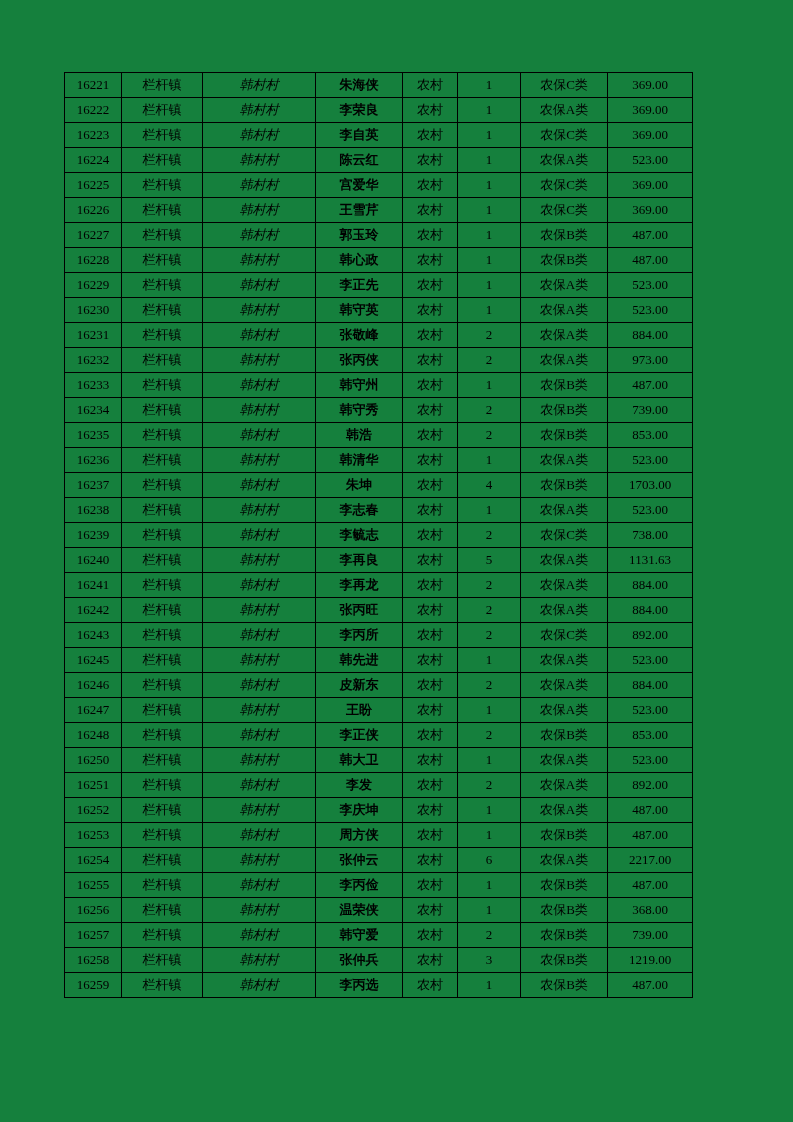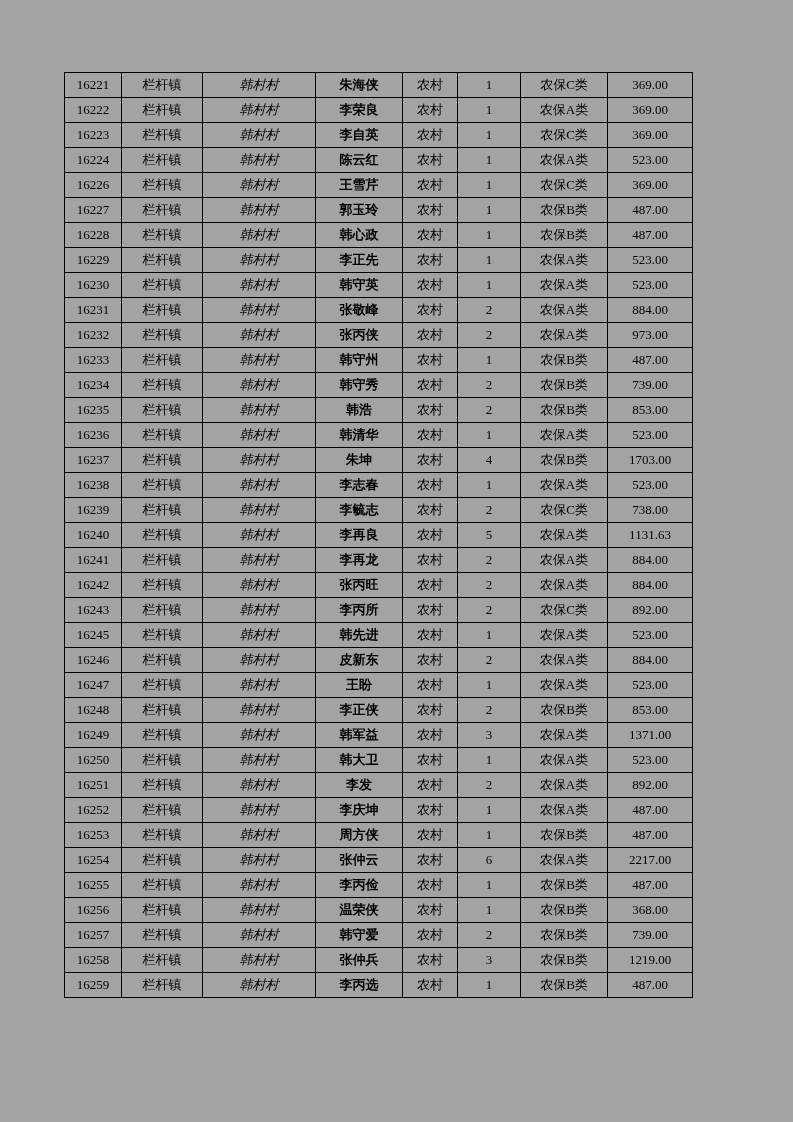--- a/index.html
+++ b/index.html
@@ -7,21 +7,21 @@
     padding: 0;
     background: #ffffff;
     width: 793px;
     height: 1122px;
     font-family: "Liberation Serif", "DejaVu Serif", serif;
   }
   .page {
     position: relative;
     width: 793px;
     height: 1122px;
-    background: #a3a3a3;
+    background: #15803d;
     overflow: hidden;
   }
   table.benefits {
     position: absolute;
     left: 64px;
     top: 72px;
     border-collapse: collapse;
     table-layout: fixed;
     font-size: 13px;
     color: #000000;
@@ -84,20 +84,30 @@
           <td class="col-id">16224</td>
           <td class="col-town">栏杆镇</td>
           <td class="col-village">韩村村</td>
           <td class="col-name">陈云红</td>
           <td class="col-type">农村</td>
           <td class="col-count">1</td>
           <td class="col-category">农保A类</td>
           <td class="col-amount">523.00</td>
         </tr>
         <tr>
+          <td class="col-id">16225</td>
+          <td class="col-town">栏杆镇</td>
+          <td class="col-village">韩村村</td>
+          <td class="col-name">宫爱华</td>
+          <td class="col-type">农村</td>
+          <td class="col-count">1</td>
+          <td class="col-category">农保C类</td>
+          <td class="col-amount">369.00</td>
+        </tr>
+        <tr>
           <td class="col-id">16226</td>
           <td class="col-town">栏杆镇</td>
           <td class="col-village">韩村村</td>
           <td class="col-name">王雪芹</td>
           <td class="col-type">农村</td>
           <td class="col-count">1</td>
           <td class="col-category">农保C类</td>
           <td class="col-amount">369.00</td>
         </tr>
         <tr>
@@ -302,30 +312,20 @@
         </tr>
         <tr>
           <td class="col-id">16248</td>
           <td class="col-town">栏杆镇</td>
           <td class="col-village">韩村村</td>
           <td class="col-name">李正侠</td>
           <td class="col-type">农村</td>
           <td class="col-count">2</td>
           <td class="col-category">农保B类</td>
           <td class="col-amount">853.00</td>
-        </tr>
-        <tr>
-          <td class="col-id">16249</td>
-          <td class="col-town">栏杆镇</td>
-          <td class="col-village">韩村村</td>
-          <td class="col-name">韩军益</td>
-          <td class="col-type">农村</td>
-          <td class="col-count">3</td>
-          <td class="col-category">农保A类</td>
-          <td class="col-amount">1371.00</td>
         </tr>
         <tr>
           <td class="col-id">16250</td>
           <td class="col-town">栏杆镇</td>
           <td class="col-village">韩村村</td>
           <td class="col-name">韩大卫</td>
           <td class="col-type">农村</td>
           <td class="col-count">1</td>
           <td class="col-category">农保A类</td>
           <td class="col-amount">523.00</td>

